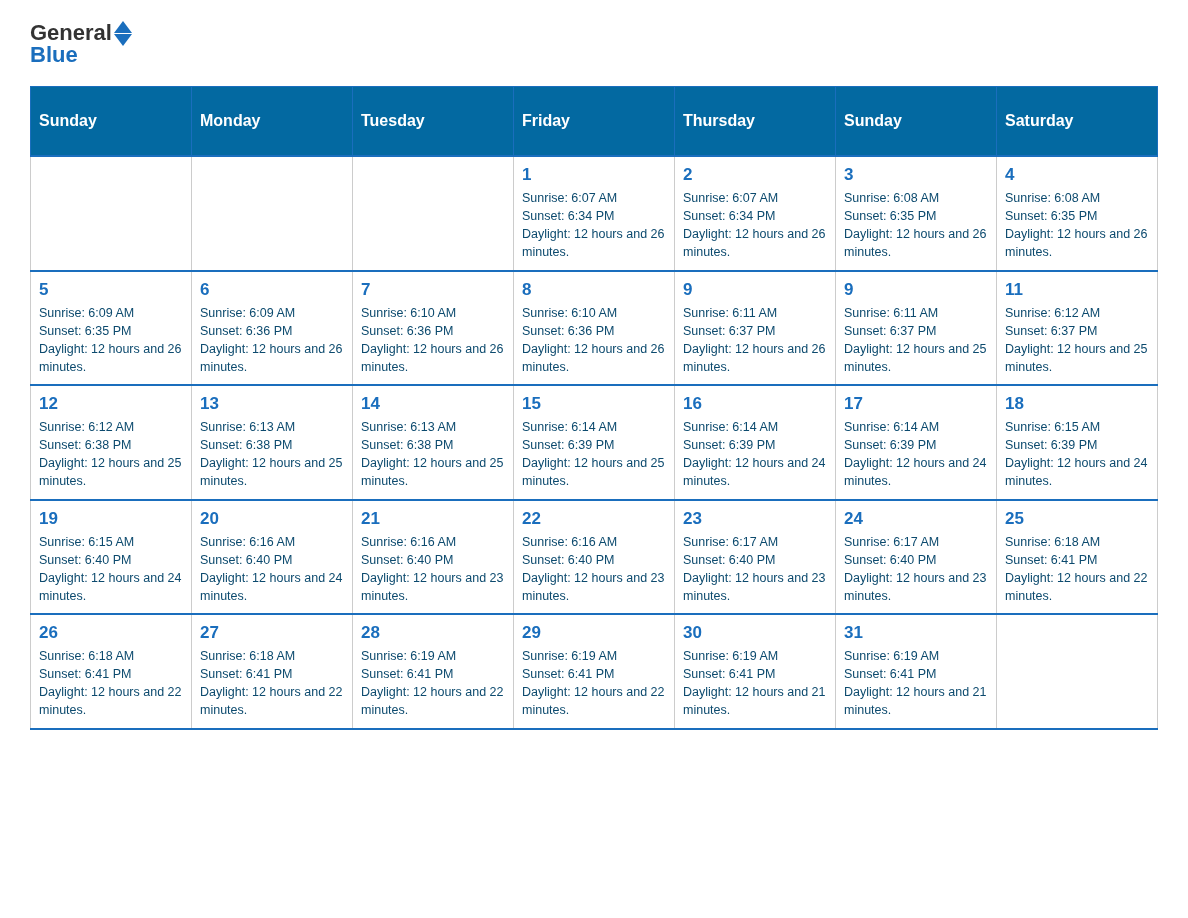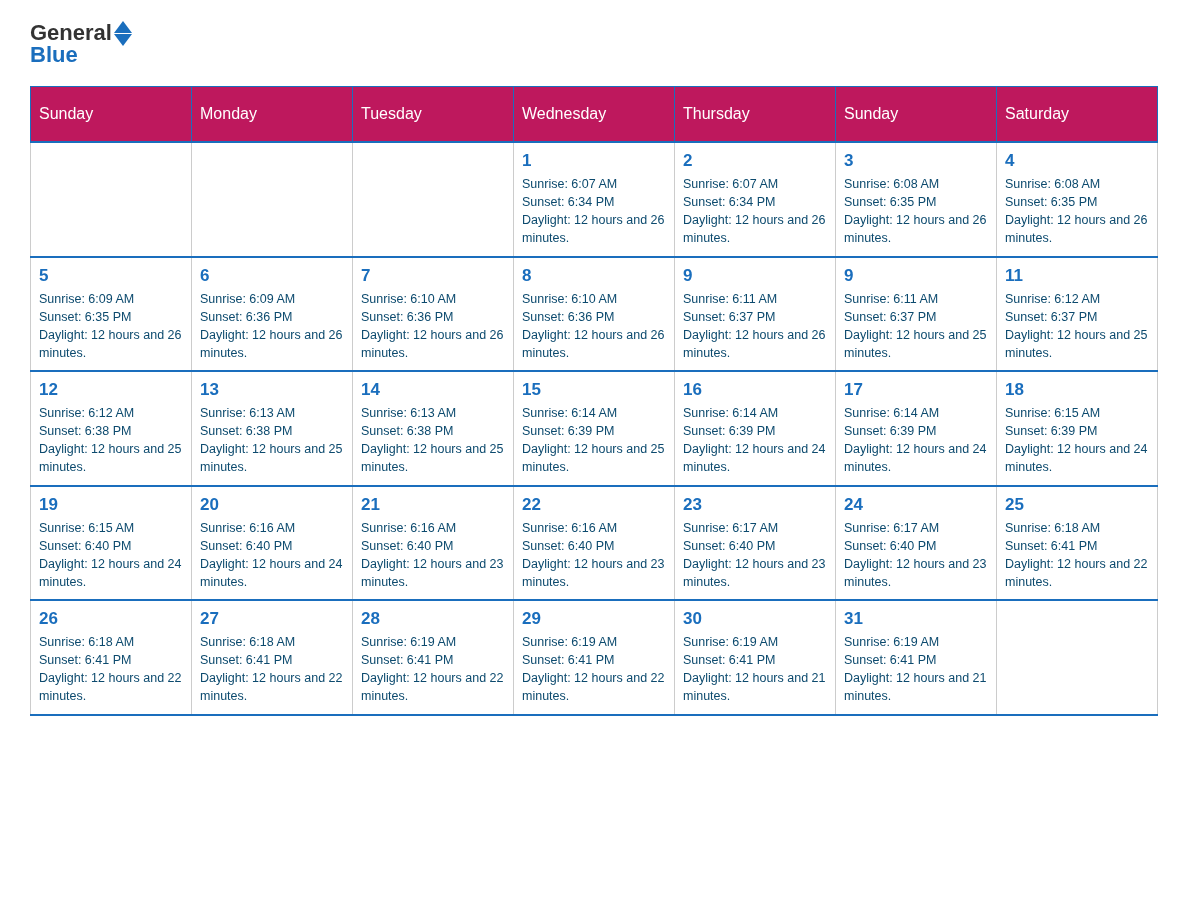--- a/index.html
+++ b/index.html
@@ -44,25 +44,25 @@
       font-size: 20px;
       color: #555;
       margin-top: 4px;
     }
     .calendar-table {
       width: 100%;
       border-collapse: collapse;
       margin-top: 10px;
     }
     .calendar-table th {
-      background-color: #be185d;
+      background-color: #0369a1;
       color: #fff;
-      padding: 18px 8px;
+      padding: 25px 8px;
       font-size: 16px;
-      font-weight: normal;
+      font-weight: bold;
       text-align: left;
       border: 1px solid #1a6ebd;
     }
     .calendar-table td {
       vertical-align: top;
       padding: 8px 8px;
       border: 1px solid #ccc;
       width: calc(100% / 7);
       min-height: 100px;
       font-size: 13px;
@@ -104,21 +104,21 @@
     </div>
   </div>
 </div>
 
 <table class="calendar-table">
   <thead>
     <tr>
     <th>Sunday</th>
         <th>Monday</th>
         <th>Tuesday</th>
-        <th>Wednesday</th>
+        <th>Friday</th>
         <th>Thursday</th>
         <th>Sunday</th>
         <th>Saturday</th>
       </tr>
   </thead>
   <tbody id="calendar-body">
   <tr>
         <td class="empty-cell"></td>
         <td class="empty-cell"></td>
         <td class="empty-cell"></td>

